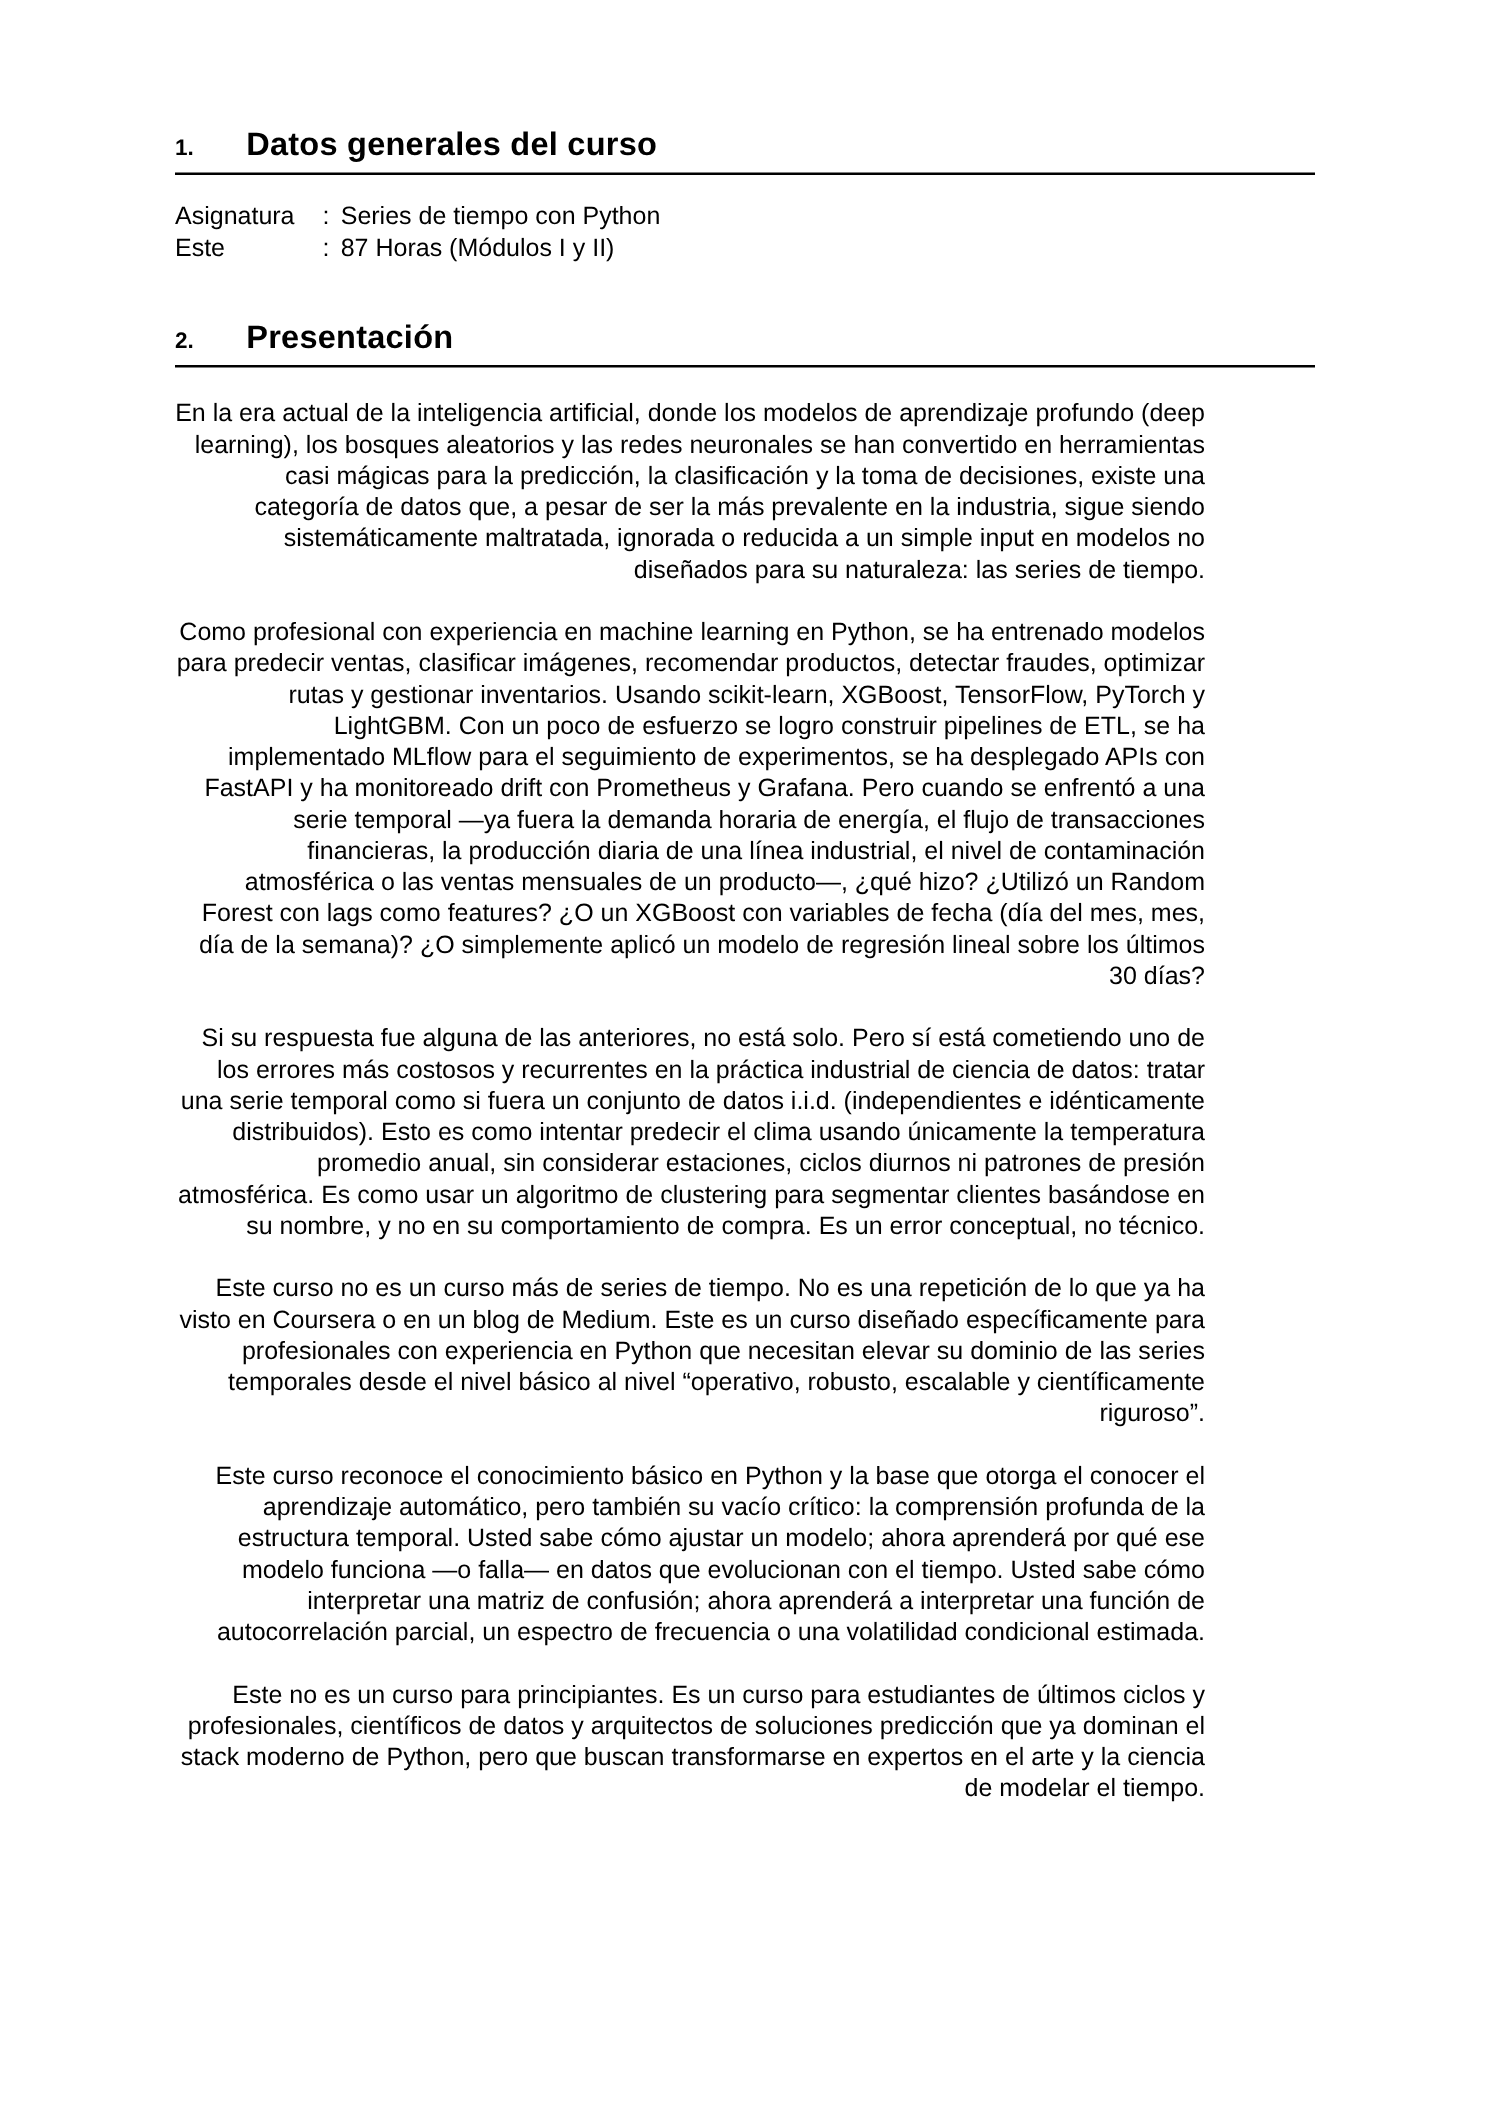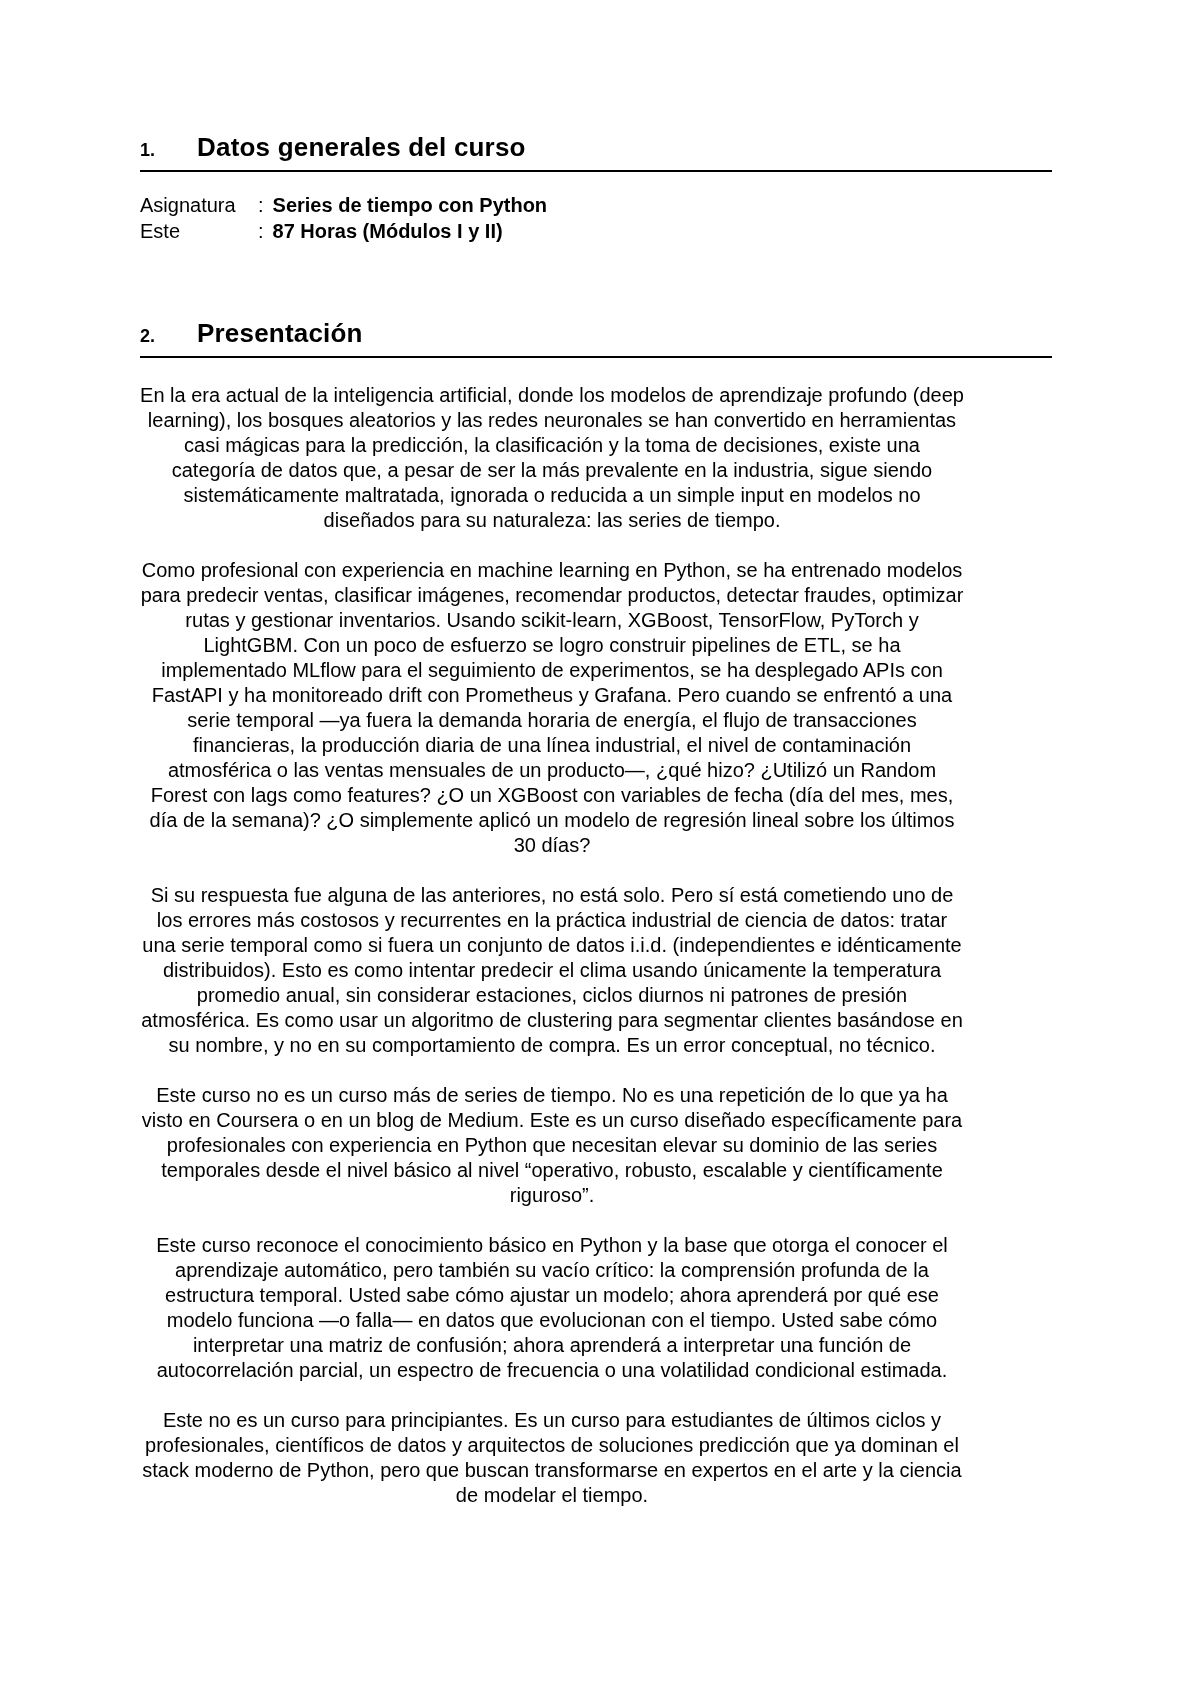--- a/index.html
+++ b/index.html
@@ -28,49 +28,47 @@
   .heading .h-num {
     font-weight: bold;
     font-size: 18px;
     width: 57px;
     flex: 0 0 57px;
   }
   .heading .h-title {
     font-weight: bold;
     font-size: 26px;
     letter-spacing: 0.2px;
-    margin-top: 32px;
   }
   .heading.h2 {
     margin-top: 42px;
   }
   .info-block {
     margin-top: 20px;
   }
   .info-row {
     display: flex;
     font-size: 20px;
     line-height: 26px;
   }
   .info-label {
     flex: 0 0 118px;
   }
   .info-sep {
     flex: 0 0 auto;
   }
   .info-value {
     padding-left: 9px;
-    font-weight: bold;
   }
   p.body-par {
     margin: 25px 0 0 0;
     font-size: 20px;
     line-height: 25px;
     padding-right: 88px;
-    text-align: center;
+    text-align: right;
   }
 </style>
 </head>
 <body>
 
 <div class="page">
 
   <div class="heading">
     <span class="h-num">1.</span>
     <span class="h-title">Datos generales del curso</span>

